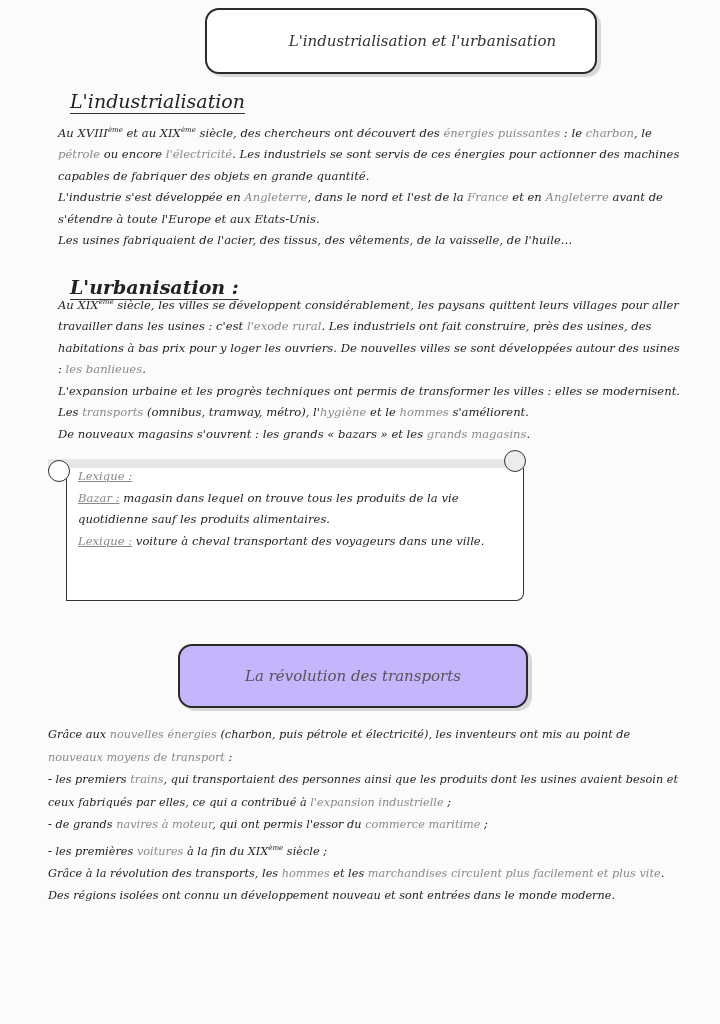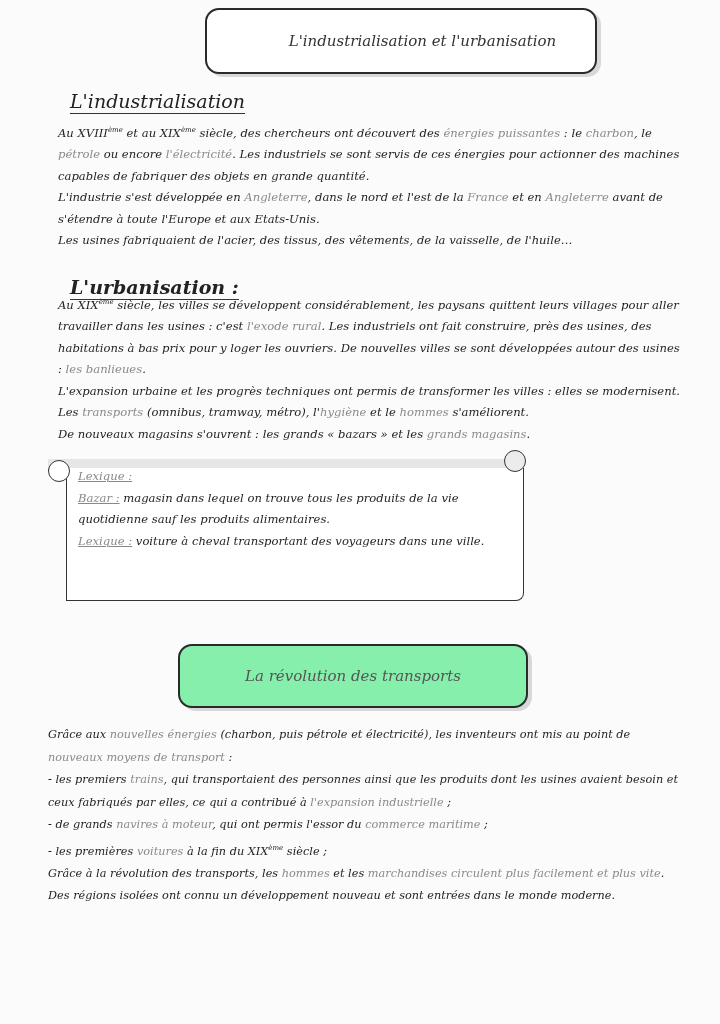--- a/index.html
+++ b/index.html
@@ -7,21 +7,21 @@
     width: 720px; height: 1024px; background: #fbfbfb; position: relative; overflow: hidden;
     font-family: "DejaVu Serif", serif; font-style: italic; color: #1e1e1e;
   }
   .title-box {
     position: absolute; border: 2px solid #2a2a2a; border-radius: 14px;
     display: flex; align-items: center; justify-content: center;
     box-shadow: 4px 3px 0 #d8d8d8;
   }
   .title-box span { font-size: 15px; color: #333; }
   #title1 { left: 205px; top: 8px; width: 345px; height: 62px; background: #fff; padding-left: 43px; }
-  #title2 { left: 178px; top: 644px; width: 346px; height: 60px; background: #86efac; }
+  #title2 { left: 178px; top: 644px; width: 346px; height: 60px; background: #c4b5fd; }
   #title2 span { color: #555; }
   .heading { position: absolute; left: 60px; font-size: 19px; color: #222; margin-left: 10px; }
   .heading .ul { border-bottom: 1.5px solid #333; padding-bottom: 1px; }
   .para { position: absolute; left: 58px; width: 625px; font-size: 11.6px; line-height: 21.5px; }
   .para p { margin: 0; }
   .light { color: #8a8a8a; }
   sup { font-size: 7px; }
   .scroll {
     position: absolute; left: 48px; top: 452px; width: 476px; height: 150px;
   }

